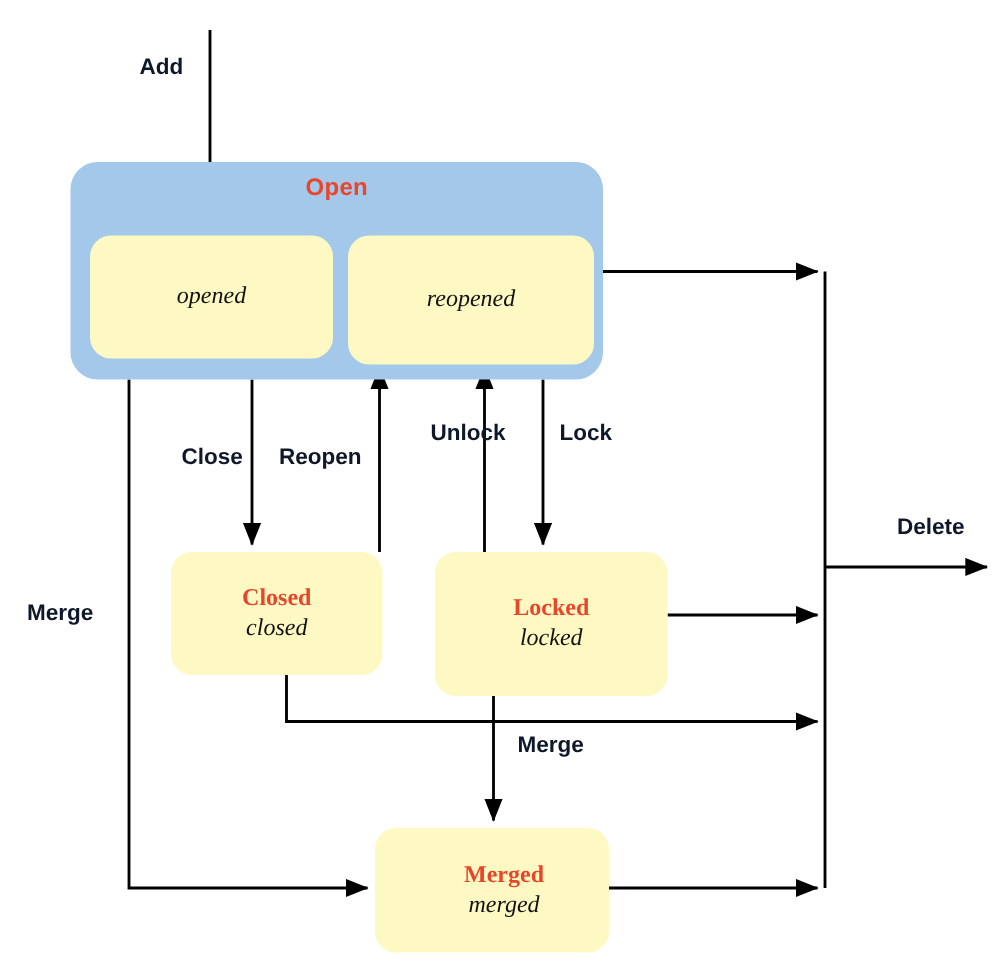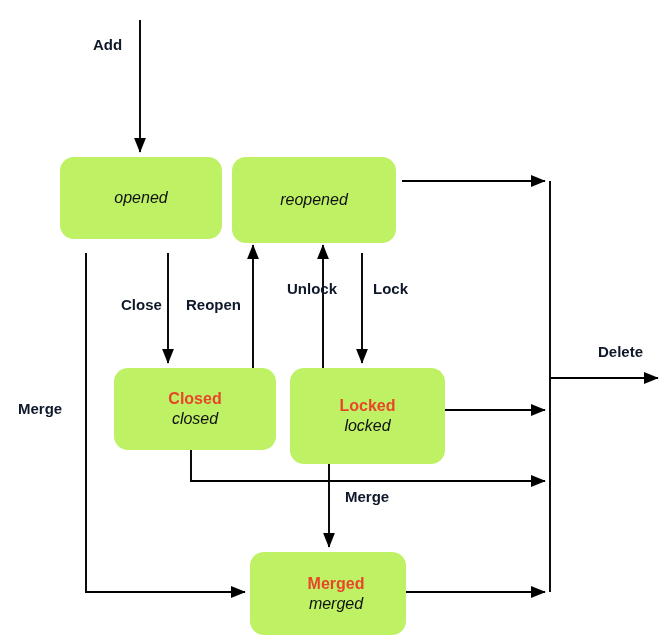--- a/index.html
+++ b/index.html
@@ -9,21 +9,21 @@
     background:#ffffff;
     font-family:"Liberation Sans", sans-serif;
     overflow:hidden;
   }
   #edges{position:absolute;left:0;top:0;width:670px;height:643px;}
   .node{position:absolute;box-sizing:border-box;display:flex;flex-direction:column;
         align-items:center;justify-content:center;border-radius:14px;}
   .group-node{background:#a4c8e9;border-radius:18px;}
   .group-title{position:absolute;left:0;right:0;top:9px;text-align:center;
         color:#e8452b;font-weight:bold;font-size:16px;letter-spacing:.2px;}
-  .leaf{background:#bef264;}
+  .leaf{background:#fef9c3;font-family:Liberation Serif, serif;}
   .leaf .italic{font-style:italic;font-size:16px;color:#111111;}
   .state-title{color:#e8452b;font-weight:bold;font-size:16px;line-height:20px;}
   .state-sub{font-style:italic;font-size:16px;color:#111111;line-height:20px;}
   .edge-label{position:absolute;color:#0f172a;font-weight:bold;font-size:15px;
         white-space:nowrap;}
 </style>
 </head>
 <body>
 
 <div id="stage">
@@ -57,30 +57,33 @@
       <path d="M191,450 L191,481 L545,481" marker-end="url(#ah)"></path>
 
       <path d="M406,592 L545,592" marker-end="url(#ah)"></path>
 
       <path d="M550,181 L550,592"></path>
 
       <path d="M550,378 L658,378" marker-end="url(#ah)"></path>
     </g>
   </svg>
 
+  <div class="node group-node" style="left:47px;top:108px;width:355px;height:145px;">
+    <div class="group-title">Open</div>
+  </div>
 
   <div class="node leaf" style="left:60px;top:157px;width:162px;height:82px;">
     <span class="italic">opened</span>
   </div>
 
   <div class="node leaf" style="left:232px;top:157px;width:164px;height:86px;">
     <span class="italic">reopened</span>
   </div>
 
-  <div class="node leaf" style="left:114px;top:368px;width:162px;height:82px;">
+  <div class="node leaf" style="left:114px;top:368px;width:141px;height:82px;">
     <span class="state-title">Closed</span>
     <span class="state-sub">closed</span>
   </div>
 
   <div class="node leaf" style="left:290px;top:368px;width:155px;height:96px;">
     <span class="state-title">Locked</span>
     <span class="state-sub">locked</span>
   </div>
 
   <div class="node leaf" style="left:250px;top:552px;width:156px;height:83px;padding-left:16px;">

